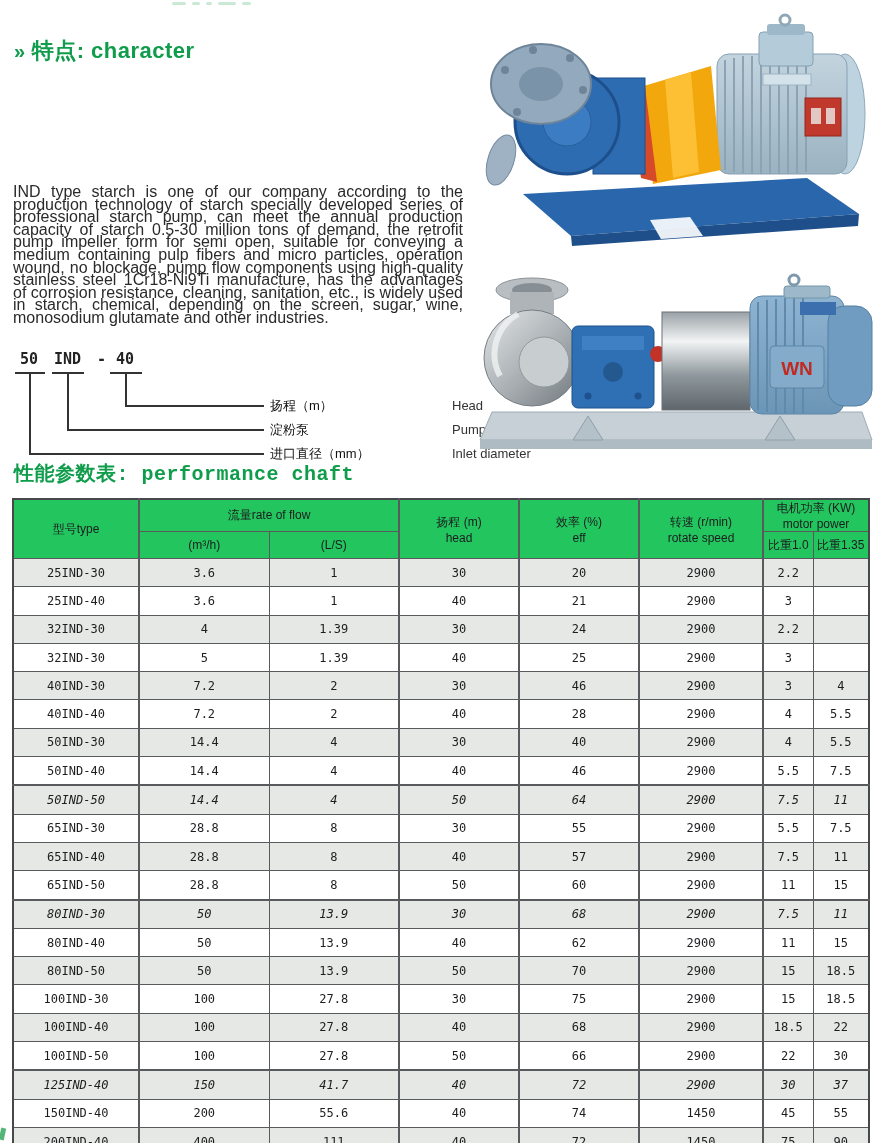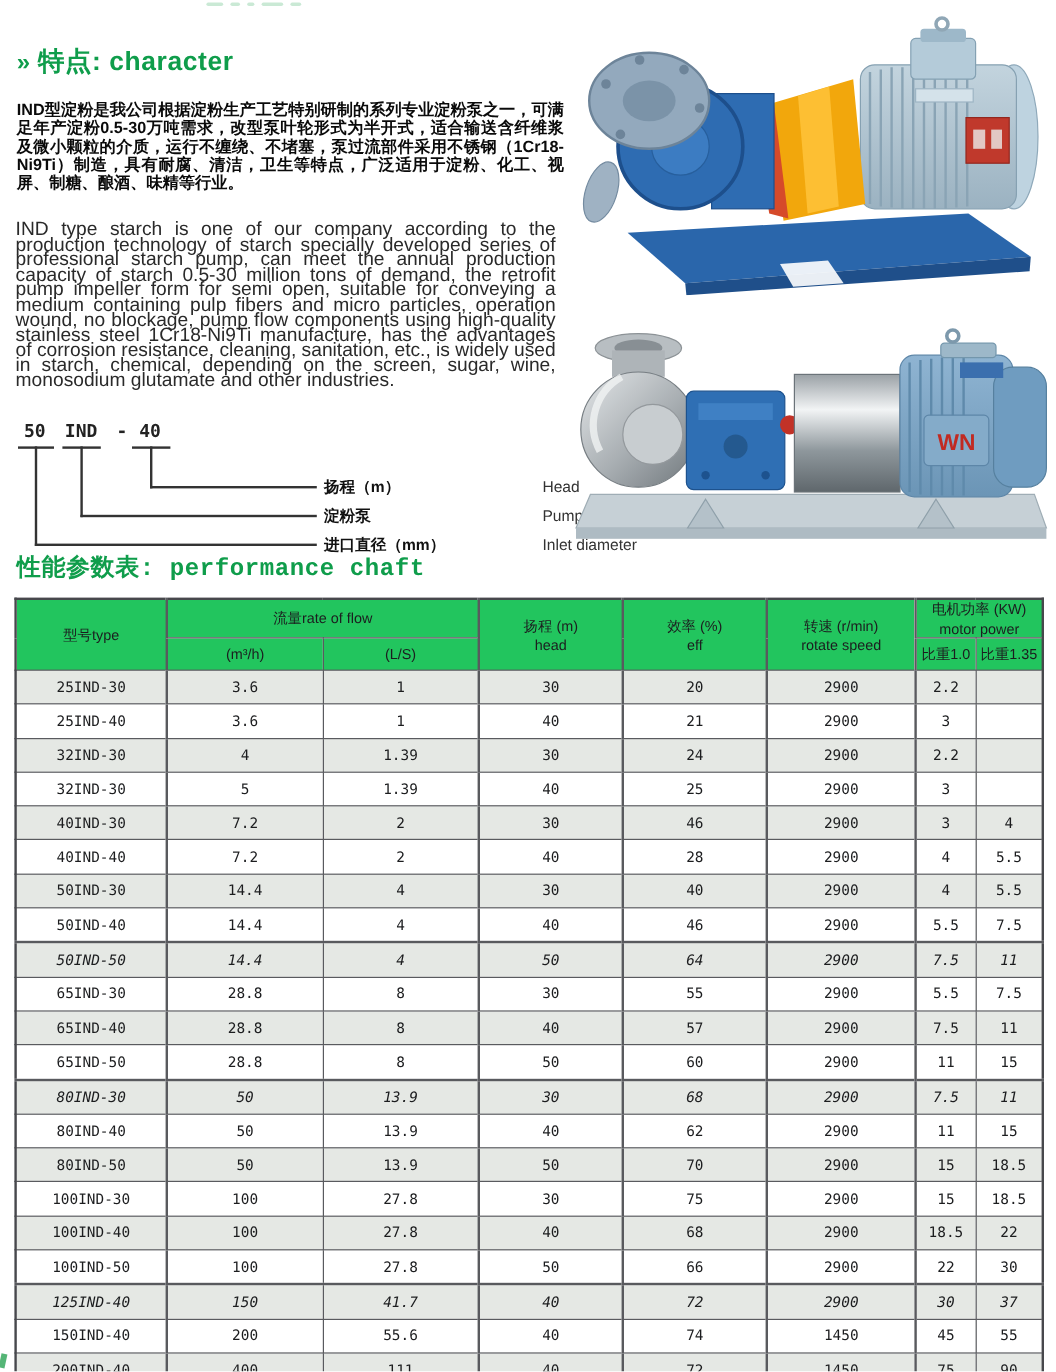--- a/index.html
+++ b/index.html
@@ -23,21 +23,21 @@
 
   
   .fig{position:absolute;margin:0;}
   .fig svg{display:block;}
 
   
   .code-part{position:absolute;font-family:"DejaVu Sans Mono",monospace;font-weight:bold;
              font-size:15px;color:#222;}
   .tick{position:absolute;border-top:2px solid #333;height:0;}
   .connector{position:absolute;border-left:2px solid #333;border-bottom:2px solid #333;}
-  .diag-label-zh{position:absolute;font-size:13px;font-weight:bold;color:#111;white-space:nowrap;}
+  .diag-label-zh{position:absolute;font-size:13px;font-weight:normal;color:#111;white-space:nowrap;}
   .diag-label-en{position:absolute;font-size:13px;color:#333;white-space:nowrap;}
 
   
   .table-wrap{position:absolute;left:12px;top:498px;width:856px;}
   table.perf{border-collapse:collapse;table-layout:fixed;width:856px;
              font-family:"DejaVu Sans Mono",monospace;font-size:12px;color:#1c1d1f;}
   table.perf{border:2px solid #47484c;}
   table.perf th,table.perf td{border:1px solid #595a5e;text-align:center;padding:0 2px;
              overflow:hidden;white-space:nowrap;}
   table.perf th{font-family:"Liberation Sans",sans-serif;font-weight:normal;font-size:12px;
@@ -62,21 +62,20 @@
     <i style="width:6px"></i>
     <i style="width:18px"></i>
     <i style="width:9px"></i>
   </div>
 
   <h2 class="sec-heading" style="left:14px;top:38px;">
     <span class="arrows">»</span><span class="zh">特点:</span>
     <span class="en">character</span>
   </h2>
 
-  <p class="zh-para">IND型淀粉是我公司根据淀粉生产工艺特别研制的系列专业淀粉泵之一，可满足年产淀粉0.5-30万吨需求，改型泵叶轮形式为半开式，适合输送含纤维浆及微小颗粒的介质，运行不缠绕、不堵塞，泵过流部件采用不锈钢（1Cr18-Ni9Ti）制造，具有耐腐、清洁，卫生等特点，广泛适用于淀粉、化工、视屏、制糖、酿酒、味精等行业。</p>
   <p class="en-para">IND type starch is one of our company according to the production technology of starch specially developed series of professional starch pump, can meet the annual production capacity of starch 0.5-30 million tons of demand, the retrofit pump impeller form for semi open, suitable for conveying a medium containing pulp fibers and micro particles, operation wound, no blockage, pump flow components using high-quality stainless steel 1Cr18-Ni9Ti manufacture, has the advantages of corrosion resistance, cleaning, sanitation, etc., is widely used in starch, chemical, depending on the screen, sugar, wine, monosodium glutamate and other industries.</p>
 
   <figure class="fig" style="left:475px;top:8px;width:397px;height:238px;">
     <svg width="397" height="238" viewBox="0 0 397 238">
       <defs>
         <linearGradient id="mfin" x1="0" y1="0" x2="0" y2="1">
           <stop offset="0" stop-color="#c3d4de"></stop>
             <stop offset="1" stop-color="#9bb2c1"></stop>
         </linearGradient>
       </defs>

